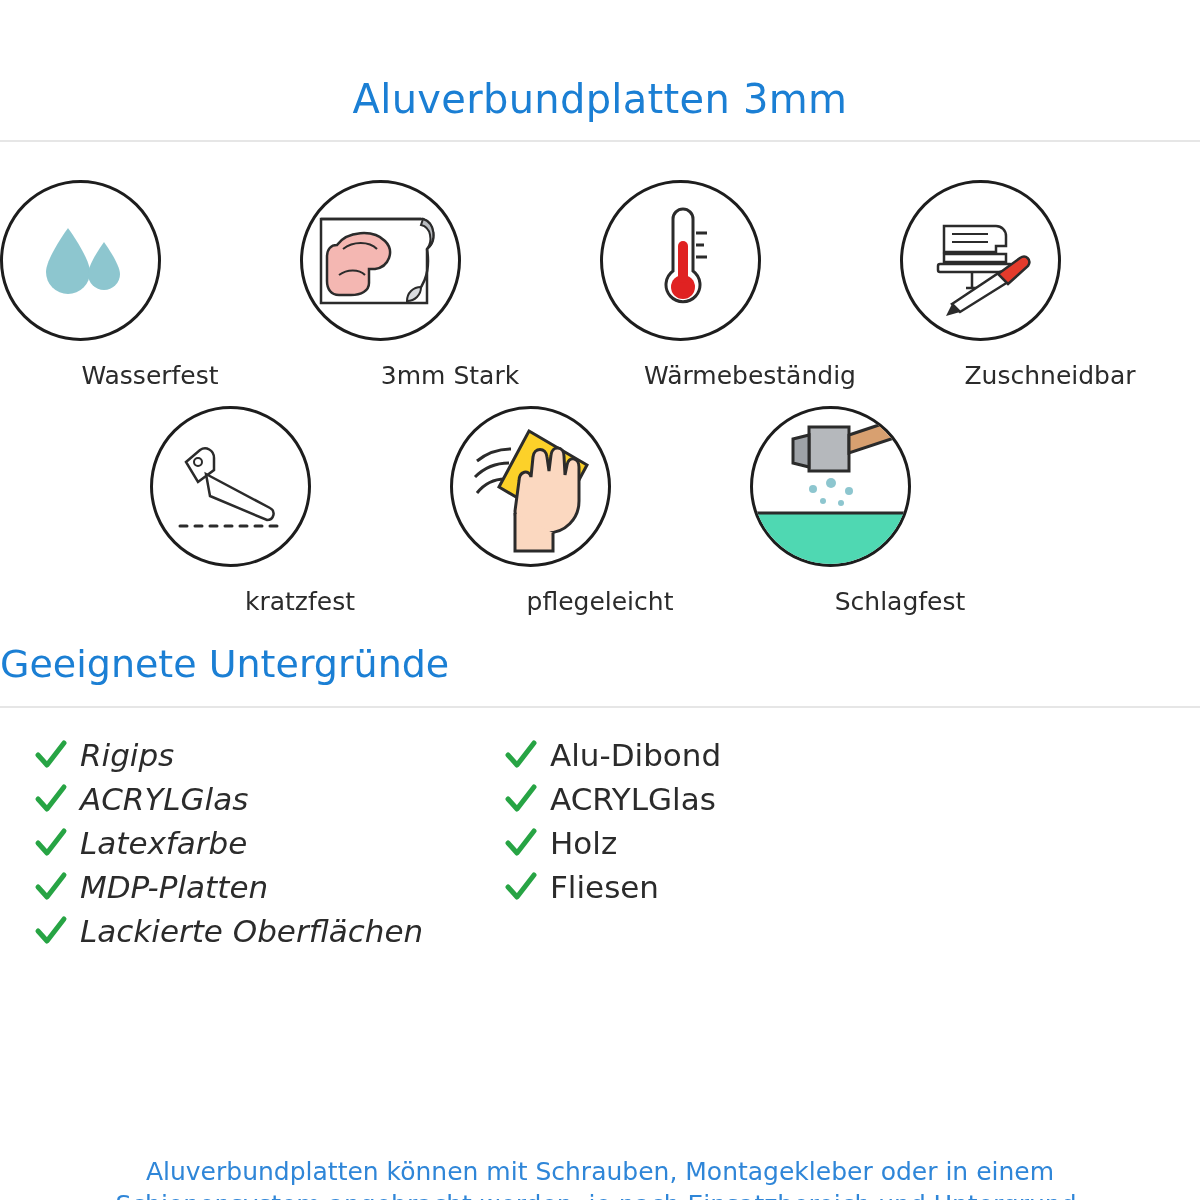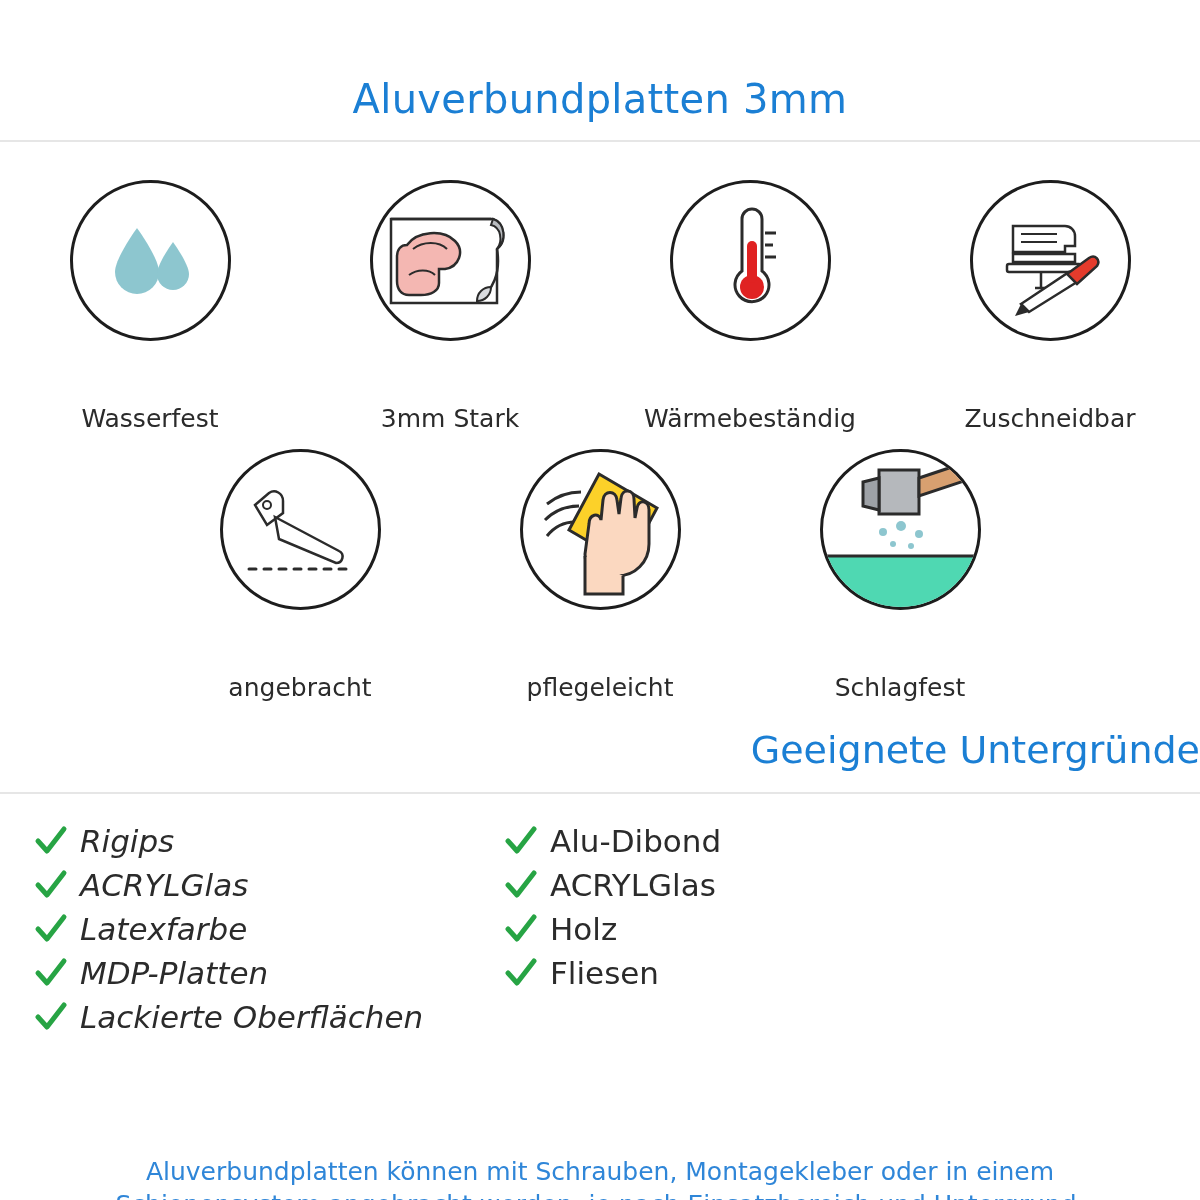--- a/index.html
+++ b/index.html
@@ -31,21 +31,21 @@
   }
   .title {
     font-size: 40px;
     color: #1b7fd4;
     font-weight: normal;
     letter-spacing: 0.3px;
     margin: 0;
   }
 
   .section-title-block {
-    text-align: right;
+    text-align: left;
     padding-top: 26px;
     padding-bottom: 20px;
     border-bottom: 2px solid #e6e6e6;
   }
   .section-title {
     font-size: 38px;
     color: #1b7fd4;
     font-weight: normal;
     margin: 0;
   }
@@ -58,22 +58,20 @@
     display: flex;
     justify-content: center;
   }
   .feature-row.row1 .feature { width: 300px; }
   .feature-row.row2 .feature { width: 300px; }
   .feature-row.row2 { margin-top: 16px; }
 
   .feature {
     display: flex;
     flex-direction: column;
-    align-items: center;
-    gap: 43px;
   }
   .circle {
     width: 155px;
     height: 155px;
     border-radius: 50%;
     border: 3px solid #1d1d1d;
     position: relative;
     overflow: hidden;
     background: #ffffff;
     display: flex;
@@ -219,21 +217,21 @@
           <svg width="130" height="130" viewBox="0 0 130 130">
 
             <path d="M20 40 L34 28 C40 24 48 28 48 36 L48 48 L32 60 Z" fill="#ffffff" stroke="#2b2b2b" stroke-width="2.5"></path>
             <circle cx="32" cy="40" r="4" fill="none" stroke="#2b2b2b" stroke-width="2"></circle>
 
             <path d="M40 52 L104 86 C110 89 108 98 101 98 L44 74 Z" fill="#ffffff" stroke="#2b2b2b" stroke-width="2.5"></path>
 
             <line x1="14" y1="104" x2="116" y2="104" stroke="#2b2b2b" stroke-width="3" stroke-dasharray="7 8" stroke-linecap="round"></line>
           </svg>
         </div>
-        <div class="feature-label">angebracht</div>
+        <div class="feature-label">kratzfest</div>
       </div>
 
       <div class="feature">
         <div class="circle">
           <svg width="155" height="155" viewBox="0 0 155 155">
 
             <path d="M24 52 C34 44 46 40 58 40" stroke="#2b2b2b" stroke-width="3" fill="none"></path>
             <path d="M22 68 C32 58 44 54 56 54" stroke="#2b2b2b" stroke-width="3" fill="none"></path>
             <path d="M24 84 C32 74 42 70 52 70" stroke="#2b2b2b" stroke-width="3" fill="none"></path>
 

